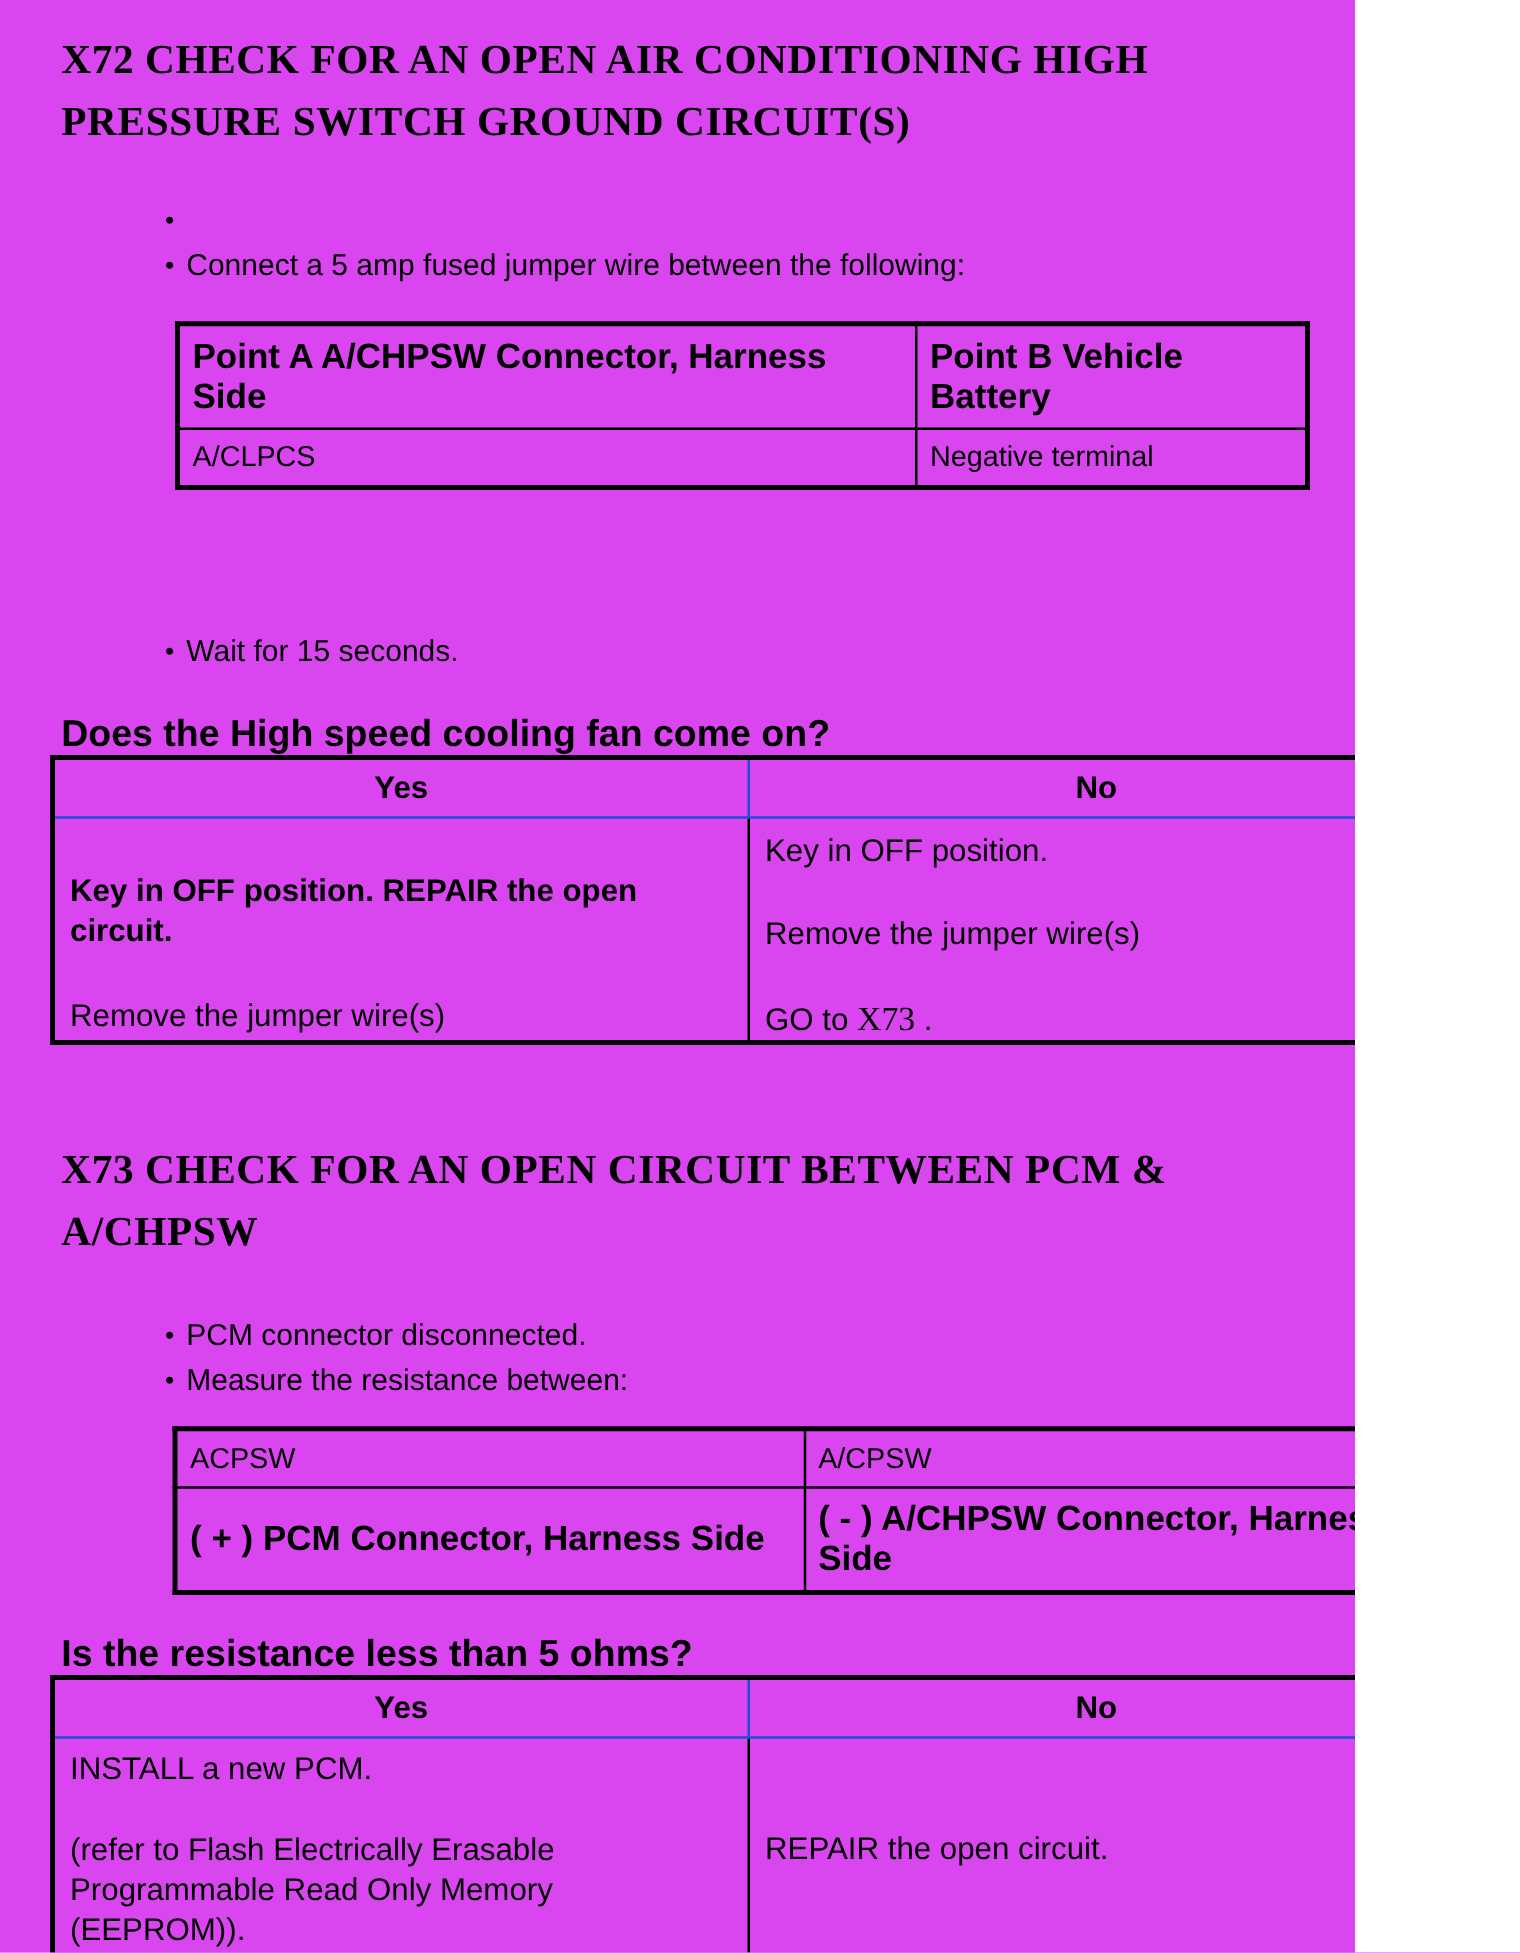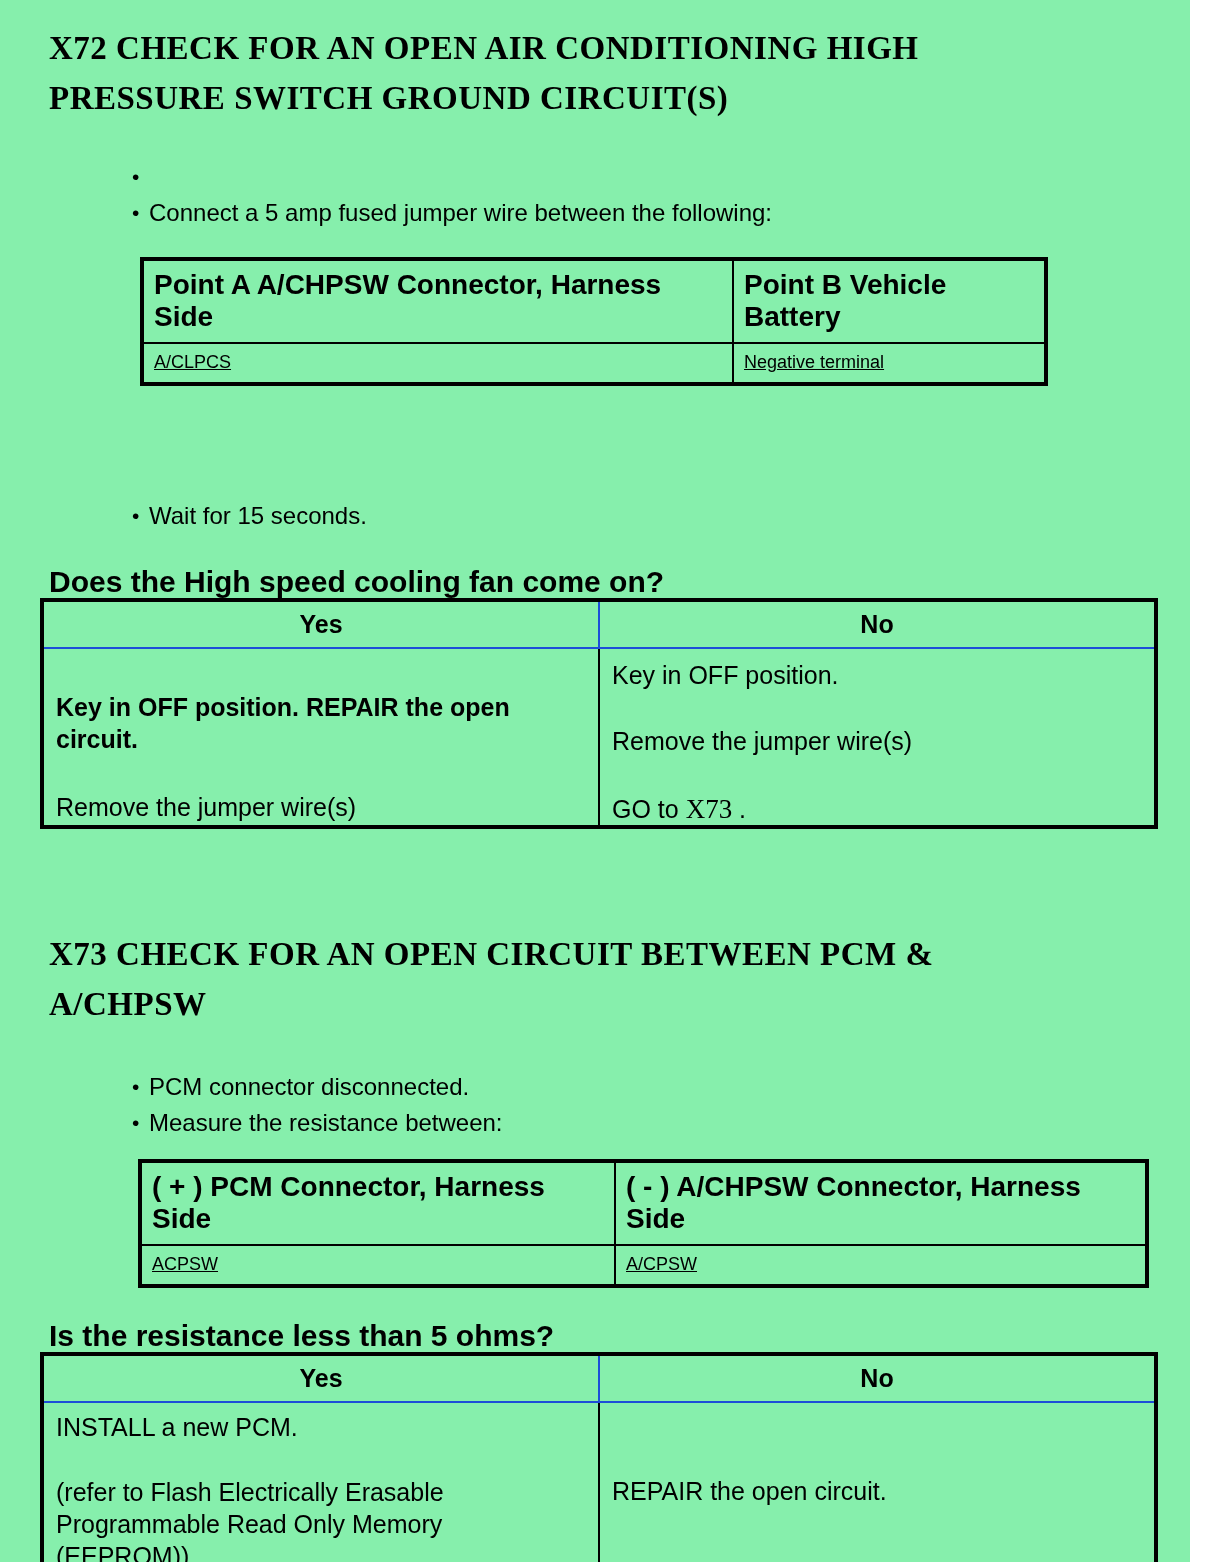--- a/index.html
+++ b/index.html
@@ -5,38 +5,38 @@
   * { box-sizing: border-box; }
   html, body { margin: 0; padding: 0; }
   body {
     width: 1216px;
     background: #ffffff;
     color: #000000;
     font-family: "Liberation Sans", sans-serif;
   }
   .page {
     position: relative;
-    width: 1190px;
+    width: 1084px;
     height: 1562px;
-    background: #86efac;
+    background: #d946ef;
     overflow: hidden;
   }
 
   
   .title {
     font-family: "Liberation Serif", serif;
     font-weight: bold;
     font-size: 33px;
     line-height: 50px;
     white-space: pre-line;
     margin: 0 0 0 49px;
     letter-spacing: 0.5px;
   }
   .title-x72 { padding-top: 23px; }
-  .title-x73 { margin-top: 100px; }
+  .title-x73 { margin-top: 75px; }
 
   
   .bullets {
     list-style: none;
     margin: 0;
     padding: 0;
     font-size: 24px;
     line-height: 36px;
   }
   .bullets-top  { margin: 36px 0 0 132px; }
@@ -55,21 +55,21 @@
     table-layout: fixed;
     border: 4px solid #000;
   }
   .spec-table th, .spec-table td {
     border: 2px solid #000;
     text-align: left;
     vertical-align: middle;
     padding: 8px 10px 9px 10px;
   }
   .spec-table th { font-size: 28px; font-weight: bold; }
-  .spec-table td { font-size: 18px; text-decoration: underline; }
+  .spec-table td { font-size: 23px; }
   .t1 { margin: 26px 0 0 140px; width: 908px; }
   .t1 .c1 { width: 591px; }
   .t3 { margin: 18px 0 0 138px; width: 1011px; }
   .t3 .c1 { width: 475px; }
 
   
   .question {
     font-weight: bold;
     font-size: 30px;
     line-height: 29px;
@@ -199,26 +199,26 @@
       </li>
       <li class="bullet-item">
         <span class="dot">•</span>
         <span>Measure the resistance between:</span>
       </li>
     </ul>
 
     <table class="spec-table t3">
       <tbody>
         <tr>
+          <td>ACPSW</td>
+          <td>A/CPSW</td>
+        </tr>
+        <tr>
           <th class="c1">( + ) PCM Connector, Harness Side</th>
           <th>( - ) A/CHPSW Connector, Harness Side</th>
-        </tr>
-        <tr>
-          <td>ACPSW</td>
-          <td>A/CPSW</td>
         </tr>
       </tbody>
     </table>
 
     <div class="question question-x73">Is the resistance less than 5 ohms?</div>
 
     <table class="result-table t4">
       <tbody>
         <tr>
           <th>Yes</th>

